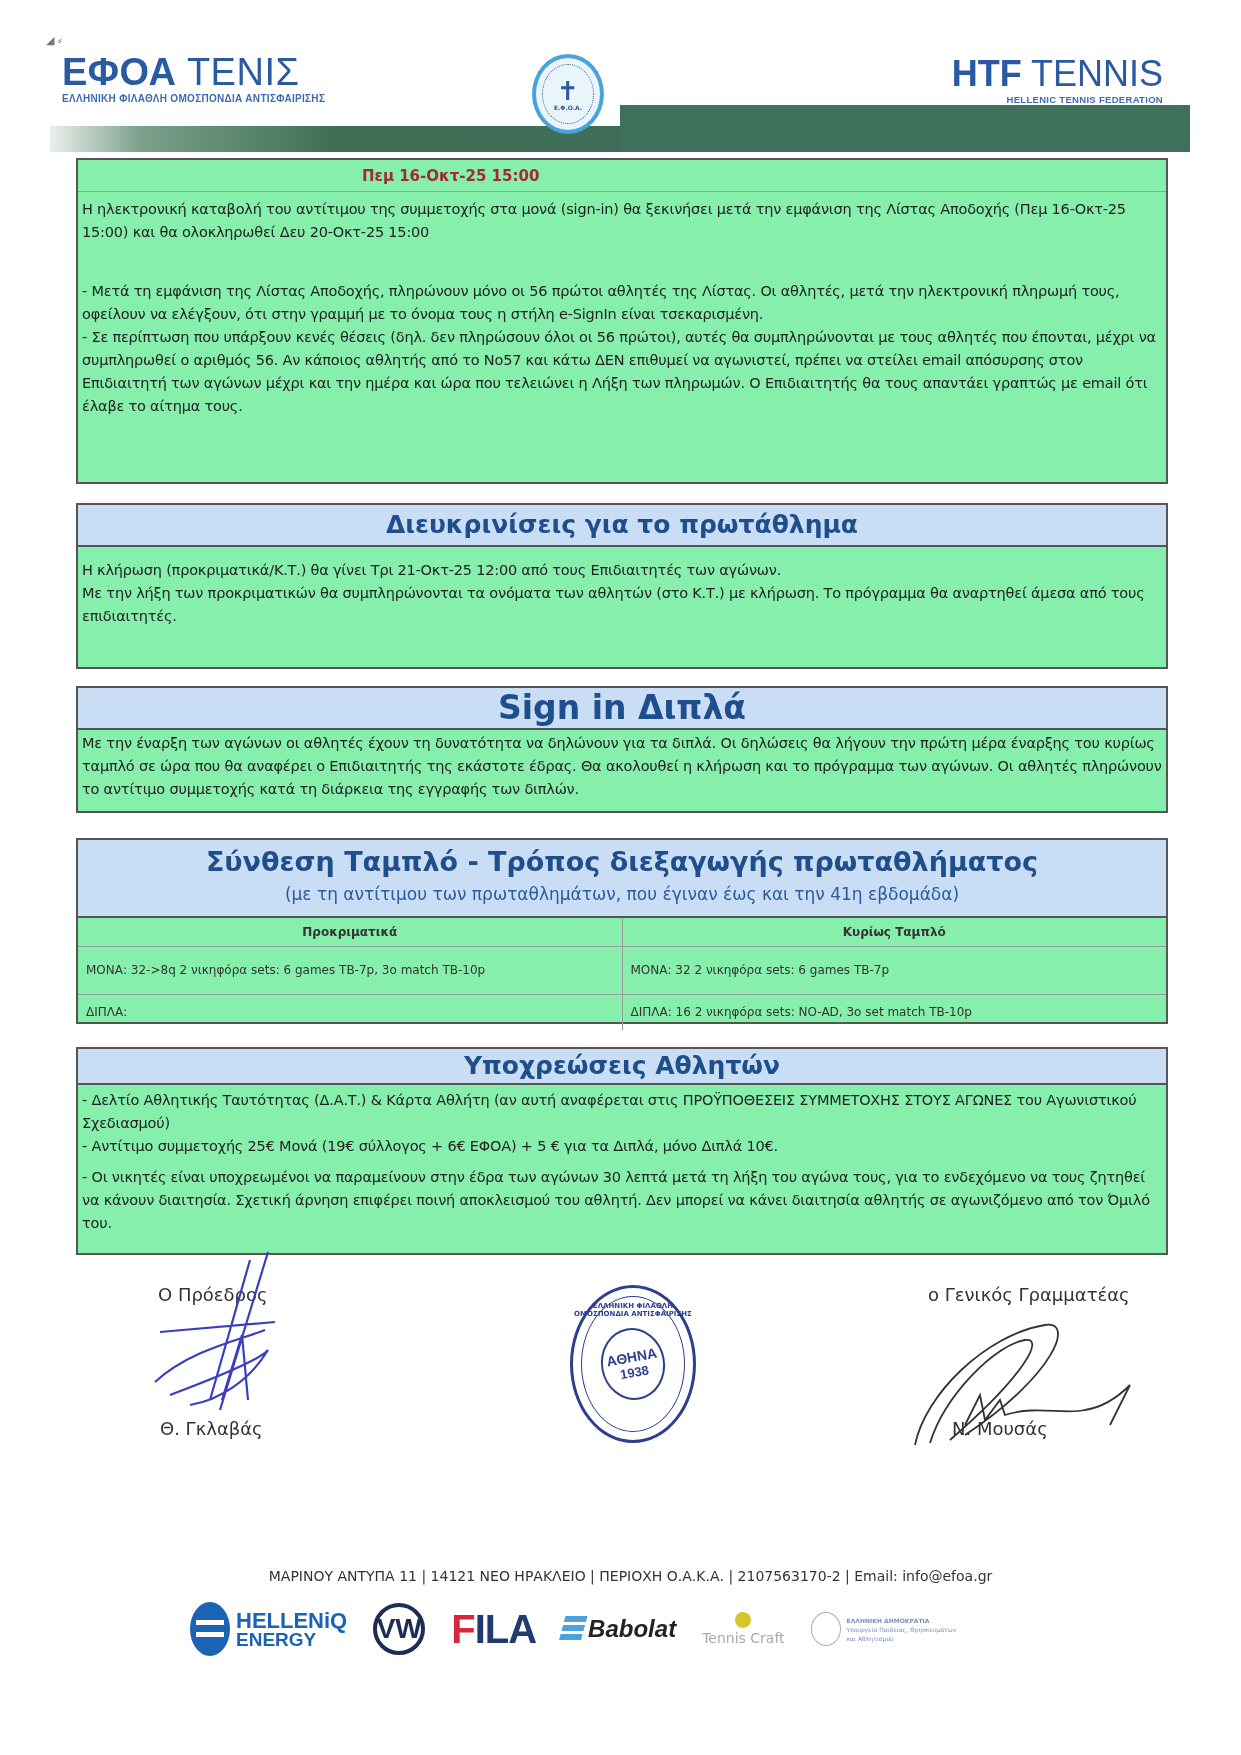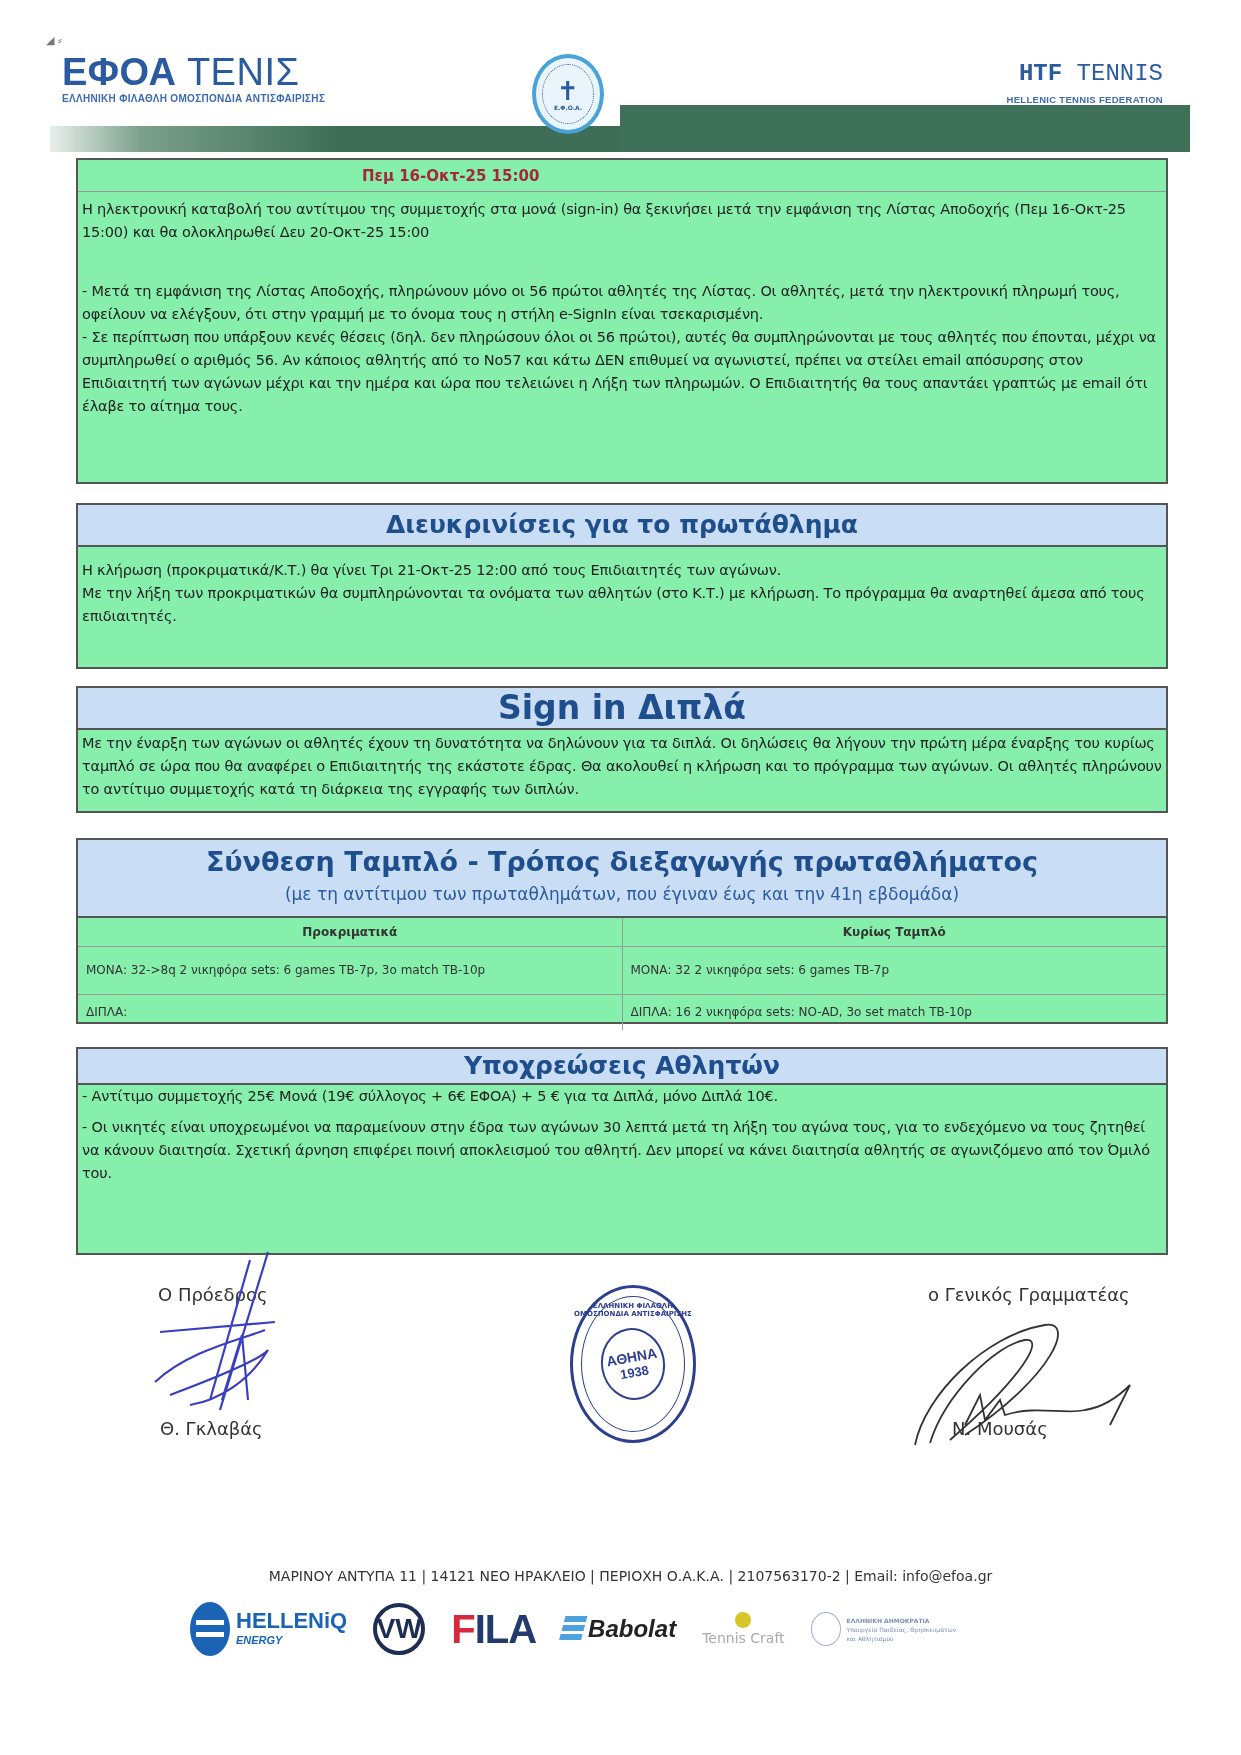--- a/index.html
+++ b/index.html
@@ -8,21 +8,21 @@
 
   
   .hdr-left { position: absolute; left: 62px; top: 52px; }
   .efoa-title { font-family: "Liberation Sans", sans-serif; font-size: 38px; line-height: 40px; color: #2a5aa0; letter-spacing: 0.5px; }
   .efoa-title b { font-weight: 700; }
   .efoa-title span.thin { font-weight: 400; }
   .efoa-sub { font-family: "Liberation Sans", sans-serif; font-weight: 700; font-size: 10px; color: #3d6bb0; letter-spacing: 0.3px; margin-top: 1px; }
   .scribble { position: absolute; left: 46px; top: 34px; font-size: 11px; color: #777; }
 
   .hdr-right { position: absolute; right: 78px; top: 56px; text-align: right; }
-  .htf-title { font-family: Liberation Mono, monospace; font-size: 24px; line-height: 36px; color: #2a5aa0; }
+  .htf-title { font-family: Liberation Sans, sans-serif; font-size: 36px; line-height: 36px; color: #2a5aa0; }
   .htf-title b { font-weight: 700; }
   .htf-sub { font-family: "Liberation Sans", sans-serif; font-weight: 700; font-size: 9.5px; color: #3d6bb0; letter-spacing: 0.3px; margin-top: 2px; }
 
   .emblem { position: absolute; left: 532px; top: 54px; width: 72px; height: 80px; border-radius: 50%; border: 4px solid #4aa3d8; background: #eaf5fb; display: flex; align-items: center; justify-content: center; }
   .emblem-inner { width: 52px; height: 60px; border-radius: 50%; border: 1.5px dotted #2a5aa0; display: flex; align-items: center; justify-content: center; font-size: 6px; color: #2a5aa0; font-weight: bold; flex-direction: column; }
   .emblem-cross { font-size: 26px; line-height: 26px; color: #2a5aa0; }
 
   .green-bar { position: absolute; left: 50px; top: 126px; width: 1140px; height: 26px;
      background: linear-gradient(90deg, #e9efea 0%, #7aa08c 8%, #3f6e57 25%, #3e6f58 100%); }
   .green-bar-right { position: absolute; left: 620px; top: 105px; width: 570px; height: 47px; background: #3f7059; }
@@ -75,21 +75,21 @@
 
   
   .footer-addr { position: absolute; top: 1568px; left: 0; width: 1241px; text-align: center; font-size: 14px; color: #333; padding-left: 20px; }
   .sponsors { position: absolute; top: 1594px; left: 190px; width: 880px; height: 70px; display: flex; align-items: center; gap: 26px; }
   .sp { display: flex; align-items: center; }
   .sp-helleniq { color: #1b63b5; font-family: "Liberation Sans", sans-serif; font-weight: 700; }
   .sp-helleniq .mark { width: 40px; height: 54px; border-radius: 50%; background: #1b63b5; margin-right: 6px; position: relative; }
   .sp-helleniq .mark::before { content: ""; position: absolute; left: 6px; right: 6px; top: 18px; height: 5px; background: #fff; }
   .sp-helleniq .mark::after { content: ""; position: absolute; left: 6px; right: 6px; top: 30px; height: 5px; background: #fff; }
   .sp-helleniq .w1 { font-size: 22px; line-height: 22px; }
-  .sp-helleniq .w2 { font-size: 11px; line-height: 16px; font-style: italic; }
+  .sp-helleniq .w2 { font-size: 19px; line-height: 16px; }
   .sp-vw { width: 52px; height: 52px; border-radius: 50%; border: 4px solid #1e2d54; color: #1e2d54; font-family: "Liberation Sans", sans-serif; font-weight: 700; font-size: 28px; justify-content: center; }
   .sp-fila { font-family: "Liberation Sans", sans-serif; font-weight: 900; font-size: 40px; color: #233a6e; letter-spacing: -1px; }
   .sp-fila .f { color: #d8283e; }
   .sp-babolat { font-family: "Liberation Sans", sans-serif; font-weight: 700; font-style: italic; font-size: 24px; color: #222; }
   .sp-babolat .bars { width: 22px; height: 26px; margin-right: 4px; background: repeating-linear-gradient(180deg, #4ea2db 0 6px, transparent 6px 9px); transform: skewX(-15deg); }
   .sp-tc { font-size: 14px; color: #aaa; flex-direction: column; }
   .sp-tc .ball { width: 16px; height: 16px; border-radius: 50%; background: #d8c52a; margin-bottom: 2px; }
   .sp-gov { font-size: 6px; color: #7b8fb8; }
   .sp-gov .seal { width: 30px; height: 34px; border-radius: 50%; border: 1px solid #9fb0d0; margin-right: 6px; }
   .sp-gov .lines { display: flex; flex-direction: column; gap: 2px; }
@@ -160,20 +160,21 @@
     <tr>
       <td style="height:36px;">ΔΙΠΛΑ:</td>
       <td>ΔΙΠΛΑ: 16  2 νικηφόρα sets: NO-AD, 3ο set match TB-10p</td>
     </tr>
   </tbody>
     </table>
 </div>
 
 <div class="box" id="box-oblig">
   <div class="box-head">Υποχρεώσεις Αθλητών</div>
+  <p class="para">- Δελτίο Αθλητικής Ταυτότητας (Δ.Α.Τ.) &amp; Κάρτα Αθλήτη (αν αυτή αναφέρεται στις ΠΡΟΫΠΟΘΕΣΕΙΣ ΣΥΜΜΕΤΟΧΗΣ ΣΤΟΥΣ ΑΓΩΝΕΣ του Αγωνιστικού Σχεδιασμού)</p>
   <p class="para" style="margin-top:0;">- Αντίτιμο συμμετοχής 25€ Μονά (19€ σύλλογος + 6€ ΕΦΟΑ) + 5 € για τα Διπλά, μόνο Διπλά 10€.</p>
   <p class="para" style="margin-top:8px;">- Οι νικητές είναι υποχρεωμένοι να παραμείνουν στην έδρα των αγώνων 30 λεπτά μετά τη λήξη του αγώνα τους, για το ενδεχόμενο να τους ζητηθεί να κάνουν διαιτησία. Σχετική άρνηση επιφέρει ποινή αποκλεισμού του αθλητή. Δεν μπορεί να κάνει διαιτησία αθλητής σε αγωνιζόμενο από τον Όμιλό του.</p>
 </div>
 
 <div class="sig-title" style="left:158px; top:1284px;">Ο Πρόεδρος</div>
 <svg class="sig-svg" style="left:150px; top:1250px;" width="140" height="170" viewBox="0 0 140 170">
   <path d="M118 2 L70 160 M100 10 L60 150 M10 82 L125 72 M5 132 C40 100, 90 90, 115 80 M20 145 C60 130, 110 110, 118 100 C100 130, 70 150, 40 155 M72 150 L92 85 L98 150" fill="none" stroke="#3a3fc0" stroke-width="2.2"></path>
 </svg>
 <div class="sig-name" style="left:160px; top:1418px;">Θ. Γκλαβάς</div>
 

